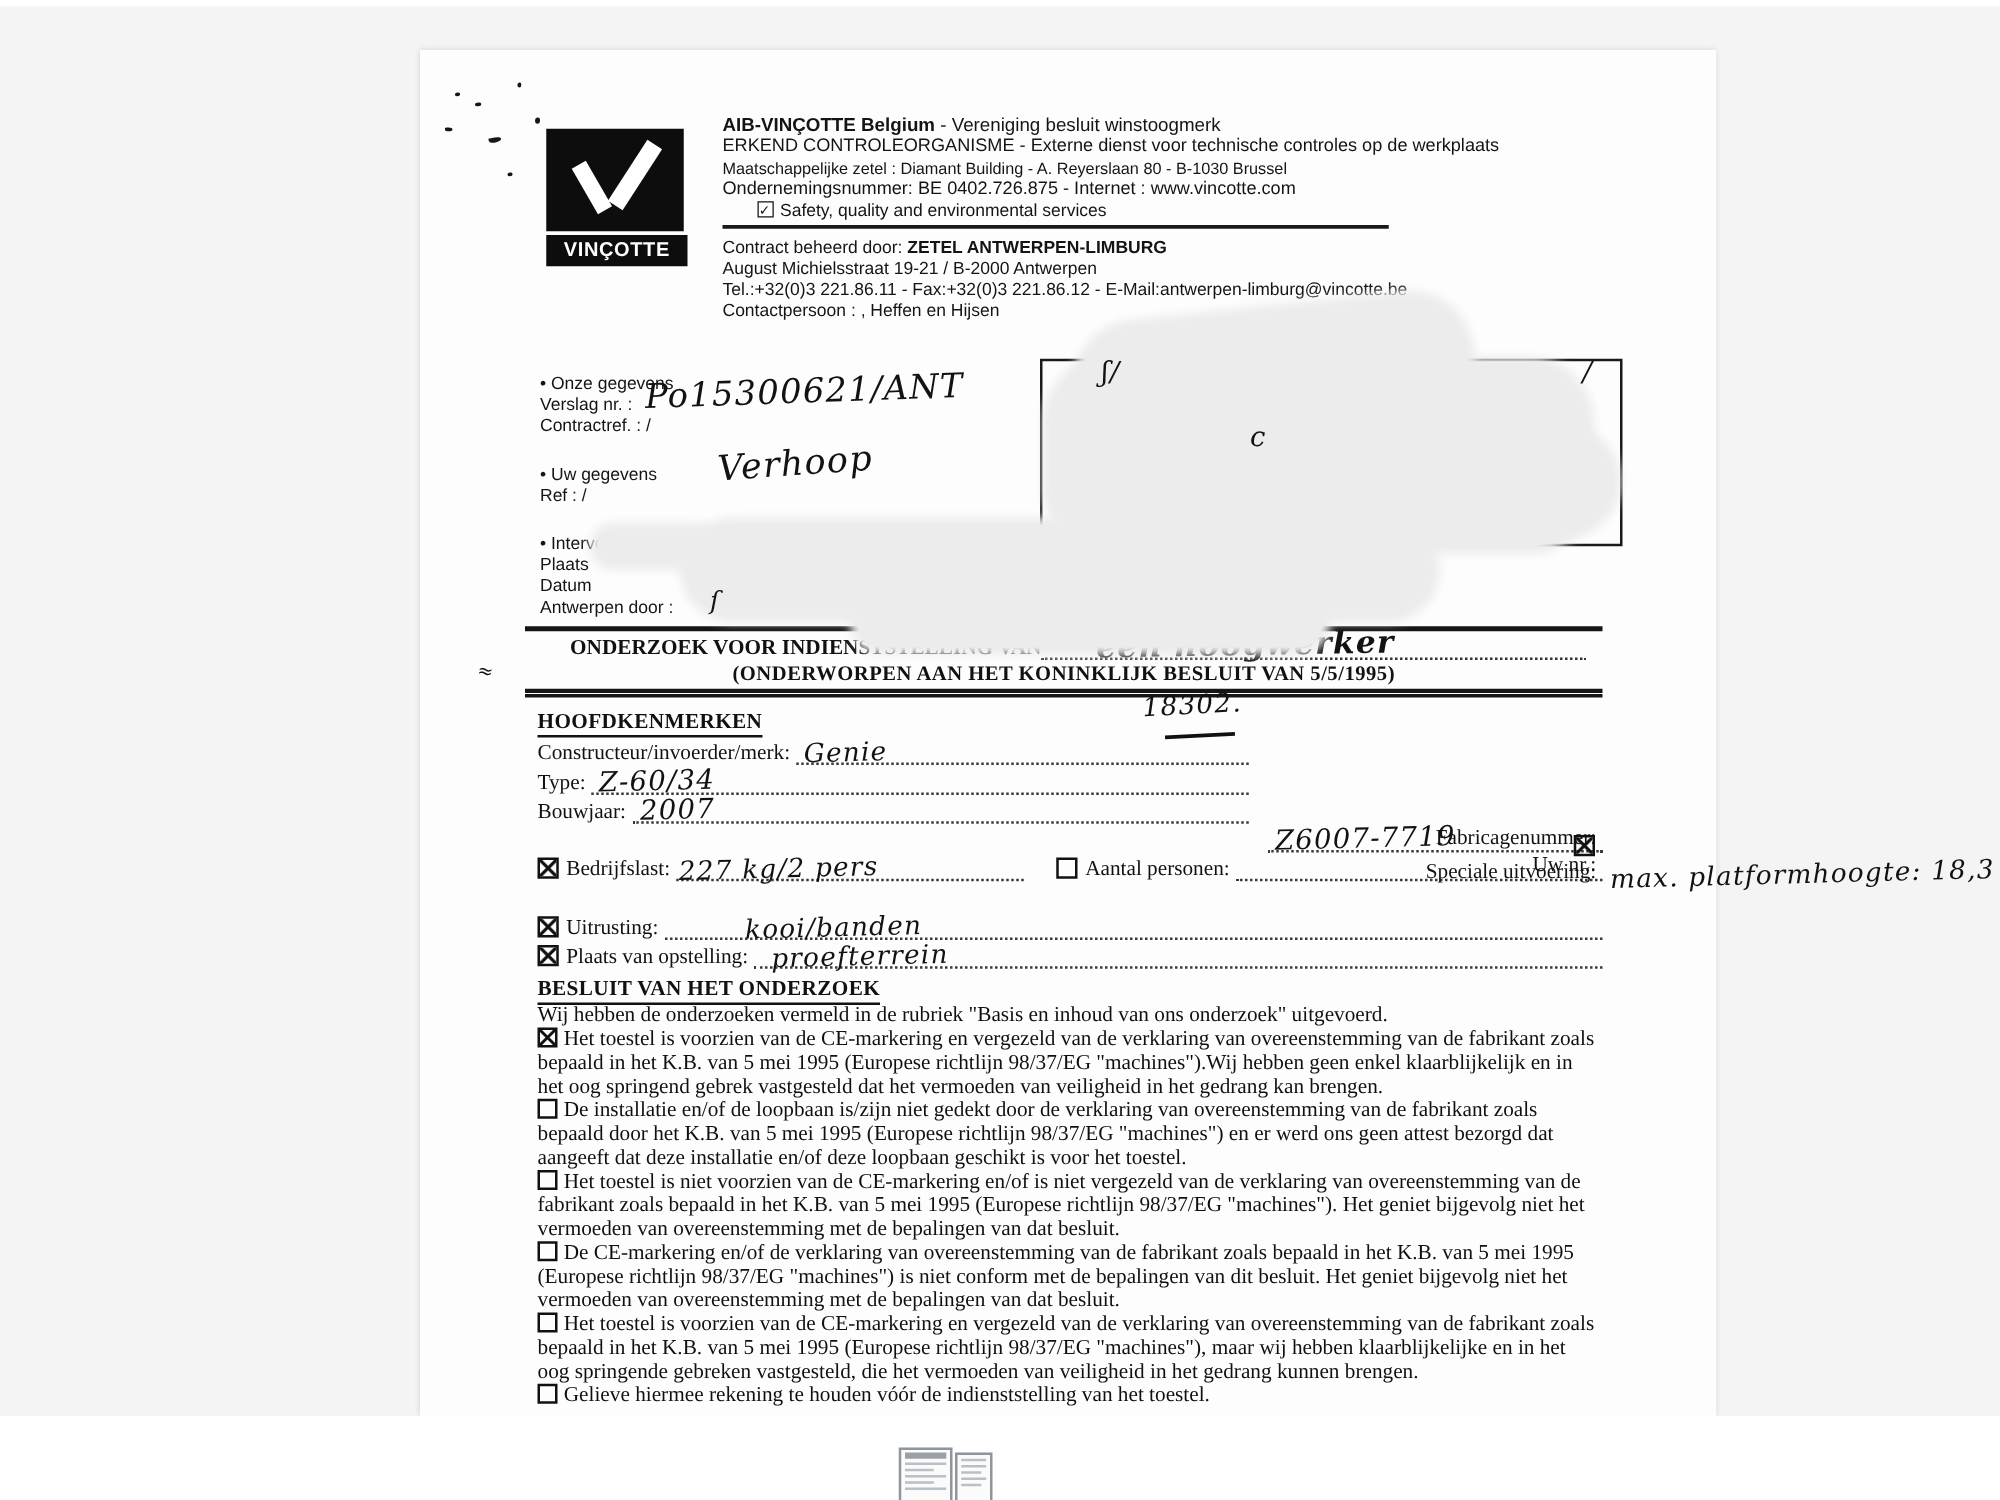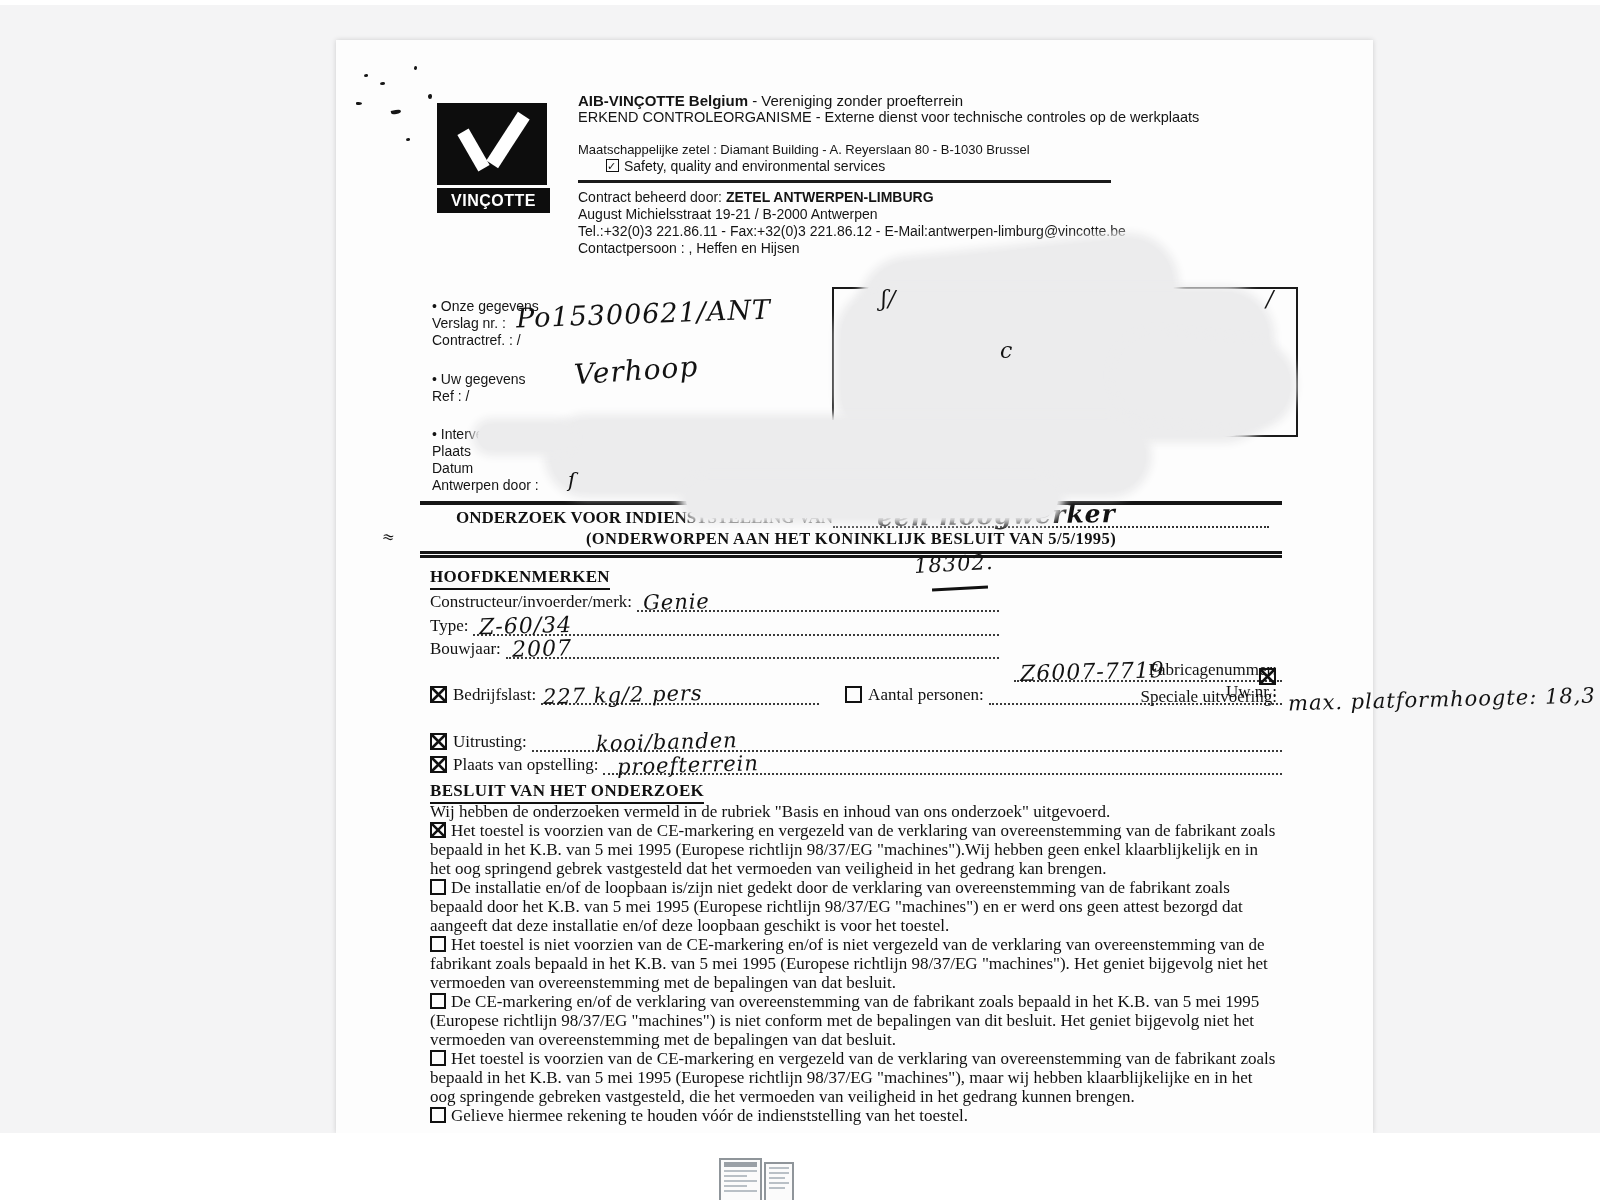--- a/index.html
+++ b/index.html
@@ -16,21 +16,21 @@
   .logo-square .v1{position:absolute;left:30px;top:26px;width:13px;height:42px;background:#fff;transform:rotate(-30deg);}
   .logo-square .v2{position:absolute;left:64px;top:8px;width:14px;height:58px;background:#fff;transform:rotate(33deg);}
   .logo-bar{position:absolute;left:101px;top:148px;width:113px;height:25px;background:#0d0d0d;color:#fff;
             font-family:"Liberation Sans",sans-serif;font-weight:bold;font-size:16px;letter-spacing:.5px;
             display:flex;align-items:center;justify-content:center;}
 
   
   .head-block{position:absolute;left:242px;top:52px;width:700px;color:#141414;}
   .head-block .l1{font-size:15px;line-height:17px;}
   .head-block .l2{font-size:14.5px;line-height:17px;}
-  .head-block .l3{font-size:13px;line-height:17px;margin-top:15px;}
+  .head-block .l3{font-size:13px;line-height:17px;}
   .head-block .l4{font-size:14.5px;line-height:17px;}
   .head-block .l5{font-size:14px;line-height:17px;padding-left:28px;}
   .head-rule{position:absolute;left:242px;top:140px;width:533px;height:3px;background:#1a1a1a;}
   .contract-block{position:absolute;left:242px;top:149px;width:700px;color:#141414;font-size:14px;line-height:17px;}
 
   .cb-check{display:inline-block;width:11px;height:11px;border:1.5px solid #111;position:relative;vertical-align:-1px;margin-right:5px;}
   .cb-check::after{content:"✓";font-family:"DejaVu Sans",sans-serif;font-size:11px;position:absolute;left:0px;top:-2px;color:#111;}
 
   
   .meta{position:absolute;color:#141414;font-size:14px;line-height:17px;}
@@ -102,23 +102,24 @@
 
       <div class="logo-square">
         <span class="v1"></span>
         <span class="v2"></span>
       </div>
       <div class="logo-bar">
         <span>VINÇOTTE</span>
       </div>
 
       <div class="head-block sans">
-        <div class="l1"><span class="b">AIB-VINÇOTTE Belgium</span><span> - Vereniging zonder proefterrein</span></div>
+        <div class="l1"><span class="b">AIB-VINÇOTTE Belgium</span><span> - Vereniging besluit winstoogmerk</span></div>
         <div class="l2">ERKEND CONTROLEORGANISME - Externe dienst voor technische controles op de werkplaats</div>
         <div class="l3">Maatschappelijke zetel : Diamant Building - A. Reyerslaan 80 - B-1030 Brussel</div>
+        <div class="l4">Ondernemingsnummer: BE 0402.726.875 - Internet : www.vincotte.com</div>
         <div class="l5"><span class="cb-check"></span><span>Safety, quality and environmental services</span></div>
       </div>
       <div class="head-rule"></div>
       <div class="contract-block sans">
         <div><span>Contract beheerd door: </span><span class="b">ZETEL ANTWERPEN-LIMBURG</span></div>
         <div>August Michielsstraat 19-21  /  B-2000 Antwerpen</div>
         <div>Tel.:+32(0)3 221.86.11 - Fax:+32(0)3 221.86.12 - E-Mail:antwerpen-limburg@vincotte.be</div>
         <div>Contactpersoon : , Heffen en Hijsen</div>
       </div>
 

